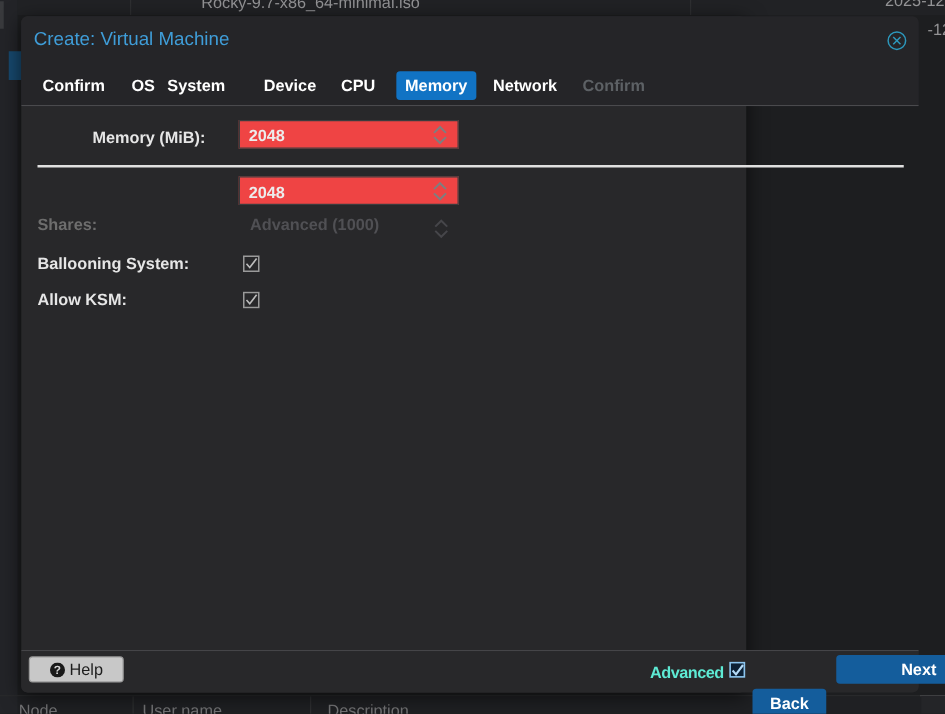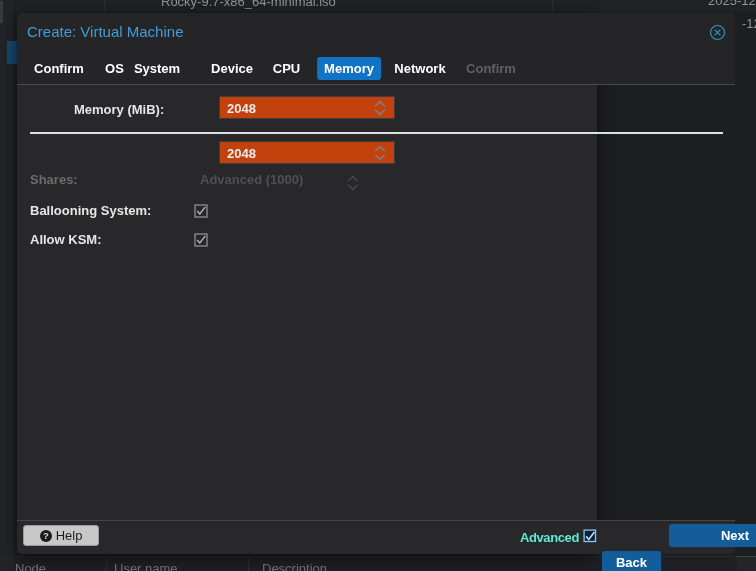--- a/index.html
+++ b/index.html
@@ -19,23 +19,23 @@
          border-radius:5px 5px 0 0;border-bottom:1px solid #4a4a4d;}
   .mtitle{left:10px;top:10px;font-size:15px;color:#3f9dd8;}
   
   .tab{top:44px;height:23px;line-height:23px;color:#fff;font-weight:bold;
        transform:translateX(-50%);white-space:nowrap;}
   .tab.active{background:#1173c4;border-radius:3px;padding:0 7px;}
   .tab.disabled{color:#5d6165;font-weight:bold;}
   
   .lbl{color:#e6e6e6;font-weight:bold;white-space:nowrap;}
   .lbl.dis{color:#6d6d6d;}
-  .field{left:174px;width:167px;height:21px;background:#c2410c;
+  .field{left:174px;width:167px;height:21px;background:#ef4444;
          border:1px solid #3c3c3e;color:#ececec;font-weight:bold;
-         line-height:23px;padding-left:7px;margin-left:28px;}
+         line-height:23px;padding-left:7px;}
   .spin{position:absolute;right:8px;top:2px;width:12px;height:18px;}
   .sep{left:30px;width:693px;height:2px;background:#e0e0e0;}
   
   .mfoot{left:0;top:507px;width:718px;height:33px;background:#28282a;
          border-top:1px solid #454548;border-radius:0 0 5px 5px;}
   .helpbtn{left:6px;top:512px;width:74px;height:19px;background:#c8c8c8;
            border:1px solid #9b9b9b;border-radius:3px;color:#1d1d1d;
            text-align:center;line-height:19px;}
   .btn{top:5px;height:23px;background:#145d9c;border-radius:3px;color:#fff;
        font-weight:bold;text-align:center;line-height:23px;}

